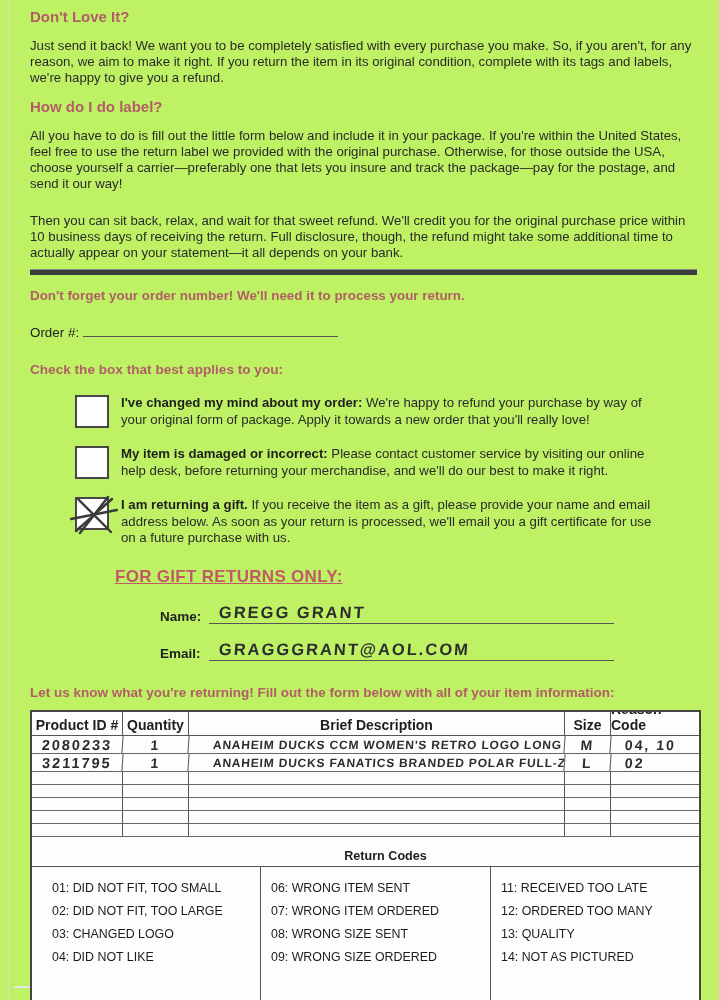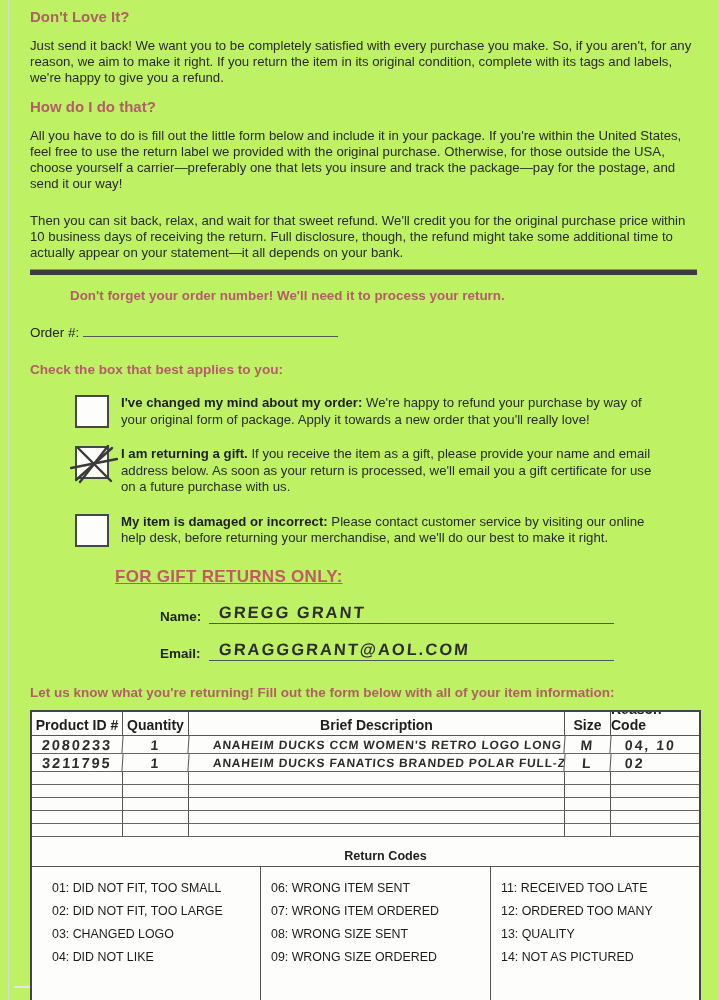--- a/index.html
+++ b/index.html
@@ -10,21 +10,21 @@
   .edge-left{position:absolute;left:8px;top:0;bottom:0;width:1px;background:#d7dada;}
   .edge-bottom{position:absolute;left:14px;top:986px;width:70px;height:2px;background:#e4e6e6;}
   .content{position:absolute;left:30px;top:8px;width:665px;}
 
   .h-rose{color:#b25e66;font-weight:bold;font-size:15px;margin:0;}
   .para{font-size:13.2px;line-height:16px;margin:0;color:#2a2a2a;}
   .mt14{margin-top:13px;} .mt12{margin-top:12px;} .mt22{margin-top:21px;}
 
   .rule{height:5px;background:#3c3c3c;border-top:1px solid #8a8a8a;margin-top:8px;width:667px;}
 
-  .reminder{margin-top:13px;font-size:13.4px;margin-left:40px;}
+  .reminder{margin-top:13px;font-size:13.4px;}
   .order-row{margin-top:20px;font-size:13.4px;color:#222;}
   .order-line{display:inline-block;width:255px;border-bottom:1.2px solid #555;height:13px;margin-left:4px;}
   .check-head{margin-top:22px;font-size:13.6px;}
 
   .cb-item{display:flex;margin-top:18px;}
   .cb-box{position:relative;flex:0 0 30px;height:29px;border:2px solid #474747;margin-left:45px;margin-right:12px;background:#fdfdfc;}
   .cb-scribble{position:absolute;left:-7px;top:-5px;width:48px;height:42px;}
   .cb-text{font-size:13.2px;line-height:16.5px;width:545px;color:#2a2a2a;}
   .cb-bold{font-weight:bold;color:#1f1f1f;}
 
@@ -67,64 +67,64 @@
 
 <div class="sheet">
   <div class="edge-left"></div>
   <div class="edge-bottom"></div>
 
   <div class="content">
 
     <h2 class="h-rose">Don't Love It?</h2>
     <p class="para mt14">Just send it back! We want you to be completely satisfied with every purchase you make. So, if you aren't, for any reason, we aim to make it right. If you return the item in its original condition, complete with its tags and labels, we're happy to give you a refund.</p>
 
-    <h2 class="h-rose mt12">How do I do that?</h2>
+    <h2 class="h-rose mt12">How do I do label?</h2>
     <p class="para mt14">All you have to do is fill out the little form below and include it in your package. If you're within the United States, feel free to use the return label we provided with the original purchase. Otherwise, for those outside the USA, choose yourself a carrier—preferably one that lets you insure and track the package—pay for the postage, and send it our way!</p>
     <p class="para mt22">Then you can sit back, relax, and wait for that sweet refund. We'll credit you for the original purchase price within 10 business days of receiving the return. Full disclosure, though, the refund might take some additional time to actually appear on your statement—it all depends on your bank.</p>
 
     <div class="rule"></div>
 
     <p class="h-rose reminder">Don't forget your order number! We'll need it to process your return.</p>
 
     <div class="order-row">
       <span>Order #:</span><span class="order-line"></span>
     </div>
 
     <p class="h-rose check-head">Check the box that best applies to you:</p>
 
     <div class="cb-item">
       <div class="cb-box"></div>
       <div class="cb-text">
         <span class="cb-bold">I've changed my mind about my order:</span><span> We're happy to refund your purchase by way of your original form of package. Apply it towards a new order that you'll really love!</span>
+      </div>
+    </div>
+
+    <div class="cb-item">
+      <div class="cb-box"></div>
+      <div class="cb-text">
+        <span class="cb-bold">My item is damaged or incorrect:</span><span> Please contact customer service by visiting our online help desk, before returning your merchandise, and we'll do our best to make it right.</span>
       </div>
     </div>
 
     <div class="cb-item">
       <div class="cb-box">
         <svg class="cb-scribble" viewBox="0 0 48 42">
           <g stroke="#3a3a3a" stroke-width="2.4" stroke-linecap="round" fill="none">
             <path d="M6 37 L42 5"></path>
             <path d="M8 5 L41 38"></path>
             <path d="M1 25 L47 16"></path>
             <path d="M10 39 L38 3"></path>
           </g>
         </svg>
       </div>
       <div class="cb-text">
         <span class="cb-bold">I am returning a gift.</span><span> If you receive the item as a gift, please provide your name and email address below. As soon as your return is processed, we'll email you a gift certificate for use on a future purchase with us.</span>
       </div>
     </div>
 
-    <div class="cb-item">
-      <div class="cb-box"></div>
-      <div class="cb-text">
-        <span class="cb-bold">My item is damaged or incorrect:</span><span> Please contact customer service by visiting our online help desk, before returning your merchandise, and we'll do our best to make it right.</span>
-      </div>
-    </div>
-
     <div class="gift-head">FOR GIFT RETURNS ONLY:</div>
 
     <div class="sig-row">
       <span class="sig-label">Name:</span>
       <span class="sig-line">
         <span class="sig-value handwrite">GREGG GRANT</span>
       </span>
     </div>
 
     <div class="sig-row">

